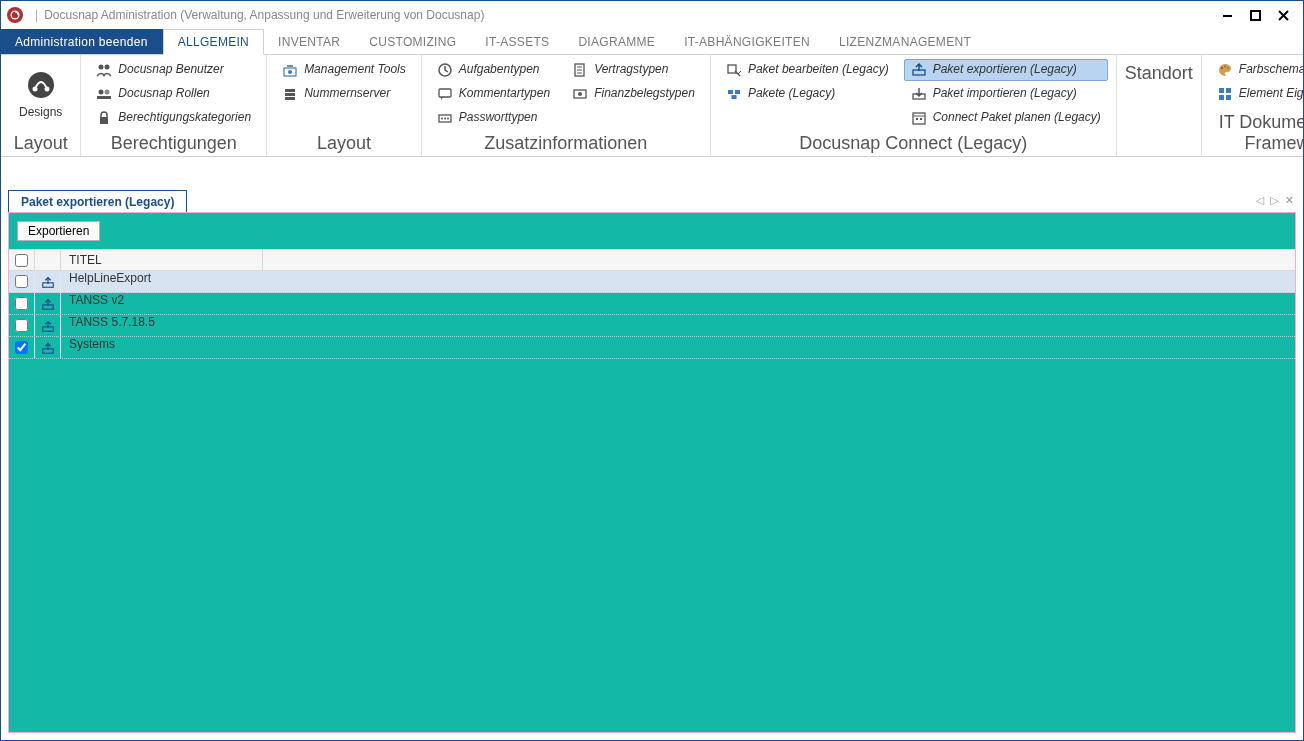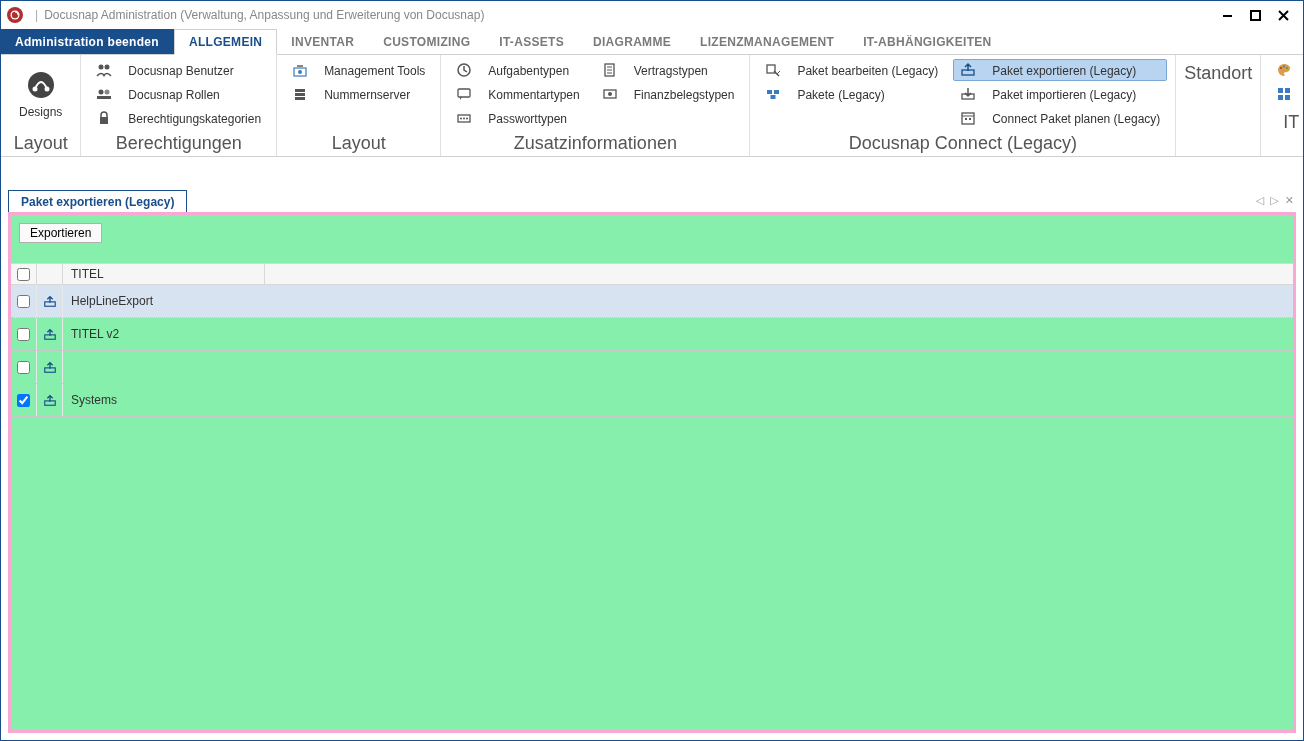--- a/index.html
+++ b/index.html
@@ -44,21 +44,20 @@
   }
   .tab-btn {
     padding: 0 14px;
     display: flex;
     align-items: center;
     font-size: 12px;
     color: #7a7a7a;
     letter-spacing: 0.3px;
     cursor: pointer;
     border-right: 1px solid transparent;
-    font-weight: bold;
   }
   .tab-btn.primary {
     background: #1a4e8a;
     color: #fff;
   }
   .tab-btn.active {
     color: #1a4e8a;
     border: 1px solid #d0d0d0;
     border-bottom: 1px solid #fff;
     background: #fff;
@@ -87,29 +86,30 @@
     flex-direction: row;
     gap: 8px;
   }
   .ribbon-col {
     display: flex;
     flex-direction: column;
     gap: 2px;
   }
   .ribbon-item {
     display: flex;
-    align-items: flex-end;
-    gap: 16px;
+    align-items: flex-start;
+    gap: 6px;
     padding: 2px 6px;
     white-space: nowrap;
     font-size: 12px;
     color: #333;
     cursor: pointer;
     border: 1px solid transparent;
     border-radius: 2px;
+    font-style: italic;
   }
   .ribbon-item.selected { background: #b8d4f0; border: 1px solid #7aa9d8; }
   .ribbon-item .icon { width: 16px; height: 16px; display: flex; align-items: center; justify-content: center; flex: none; }
   .ribbon-label {
     text-align: center;
     font-size: 18px;
     color: #555;
     padding-top: 4px;
   }
   .ribbon-vertical {
@@ -147,53 +147,53 @@
   .subtab-ctrls {
     position: absolute;
     right: 10px; top: 38px;
     display: flex;
     gap: 6px;
   }
   .subtab-ctrls span { color: #999; font-size: 11px; cursor: pointer; }
   .panel {
     position: absolute;
     left: 8px; right: 8px; top: 56px; bottom: 8px;
-    border: 3px solid #f9a8d4;
-    background: #86efac;
+    border: 1px solid #f9a8d4;
+    background: #14b8a6;
   }
   .panel-toolbar {
     padding: 8px;
   }
   .btn {
     border: 1px solid #b0b0b0;
     background: #fafafa;
     padding: 2px 10px;
     font-size: 12px;
     cursor: pointer;
   }
   
   .grid {
-    margin: 12px 0px;
+    margin: 0 0px;
   }
   .grid-header {
     display: flex;
     background: #f6f6f6;
     border-top: 1px solid #d8d8d8;
     border-bottom: 1px solid #d8d8d8;
     height: 22px;
     align-items: center;
   }
   .col-check { width: 26px; display:flex; justify-content:center; align-items:center; border-right:1px solid #d8d8d8; height:100%; }
   .col-icon  { width: 26px; display:flex; justify-content:center; align-items:center; border-right:1px solid #d8d8d8; height:100%; }
   .col-title-h { width: 202px; padding-left: 8px; border-right:1px solid #d8d8d8; height:100%; display:flex; align-items:center;}
   .col-rest-h { flex:1; height:100%; }
   .grid-row {
     display: flex;
-    height: 33px;
-    align-items: center;
+    height: 22px;
+    align-items: flex-start;
     border-bottom: 1px dotted #c8c8c8;
   }
   .grid-row.selected { background: #d7e3f1; }
   .grid-row .col-check, .grid-row .col-icon { border-right:1px solid #e8e8e8; }
   .col-title { flex:1; padding-left: 8px; }
   input[type=checkbox] { width:13px; height:13px; }
   .pkg-icon { width:14px; height:14px; }
   svg { display:block; }
 </style>
 </head>
@@ -228,22 +228,22 @@
     </div>
 </div>
 
 <div class="tabs-row">
   <div class="tab-btn primary">Administration beenden</div>
   <div class="tab-btn active">ALLGEMEIN</div>
   <div class="tab-btn">INVENTAR</div>
   <div class="tab-btn">CUSTOMIZING</div>
   <div class="tab-btn">IT-ASSETS</div>
   <div class="tab-btn">DIAGRAMME</div>
+  <div class="tab-btn">IT-ABHÄNGIGKEITEN</div>
   <div class="tab-btn">LIZENZMANAGEMENT</div>
-  <div class="tab-btn">IT-ABHÄNGIGKEITEN</div>
 </div>
 
 <div class="ribbon">
 
   <div class="ribbon-group">
     <div class="ribbon-body">
       <div class="ribbon-vertical">
         <div class="big-icon">
           <svg viewBox="0 0 32 32">
               <circle cx="16" cy="16" r="13" fill="#444"></circle>
@@ -515,32 +515,33 @@
           <div class="grid-row">
             <div class="col-check">
               <input type="checkbox" style="">
             </div>
             <div class="col-icon">
               <svg class="pkg-icon" viewBox="0 0 16 16">
                 <rect x="2" y="9" width="12" height="5" fill="none" stroke="#1a4e8a" stroke-width="1.3"></rect>
                 <path d="M8 3 V10 M5 6 L8 3 L11 6" stroke="#1a4e8a" stroke-width="1.5" fill="none"></path>
               </svg>
             </div>
-            <div class="col-title">TITEL v2</div>
+            <div class="col-title">TANSS v2</div>
           </div>
           <div class="grid-row">
             <div class="col-check">
               <input type="checkbox" style="">
             </div>
             <div class="col-icon">
               <svg class="pkg-icon" viewBox="0 0 16 16">
                 <rect x="2" y="9" width="12" height="5" fill="none" stroke="#1a4e8a" stroke-width="1.3"></rect>
                 <path d="M8 3 V10 M5 6 L8 3 L11 6" stroke="#1a4e8a" stroke-width="1.5" fill="none"></path>
               </svg>
             </div>
+            <div class="col-title">TANSS 5.7.18.5</div>
           </div>
           <div class="grid-row">
             <div class="col-check">
               <input type="checkbox" checked="" style="">
             </div>
             <div class="col-icon">
               <svg class="pkg-icon" viewBox="0 0 16 16">
                 <rect x="2" y="9" width="12" height="5" fill="none" stroke="#1a4e8a" stroke-width="1.3"></rect>
                 <path d="M8 3 V10 M5 6 L8 3 L11 6" stroke="#1a4e8a" stroke-width="1.5" fill="none"></path>
               </svg>

